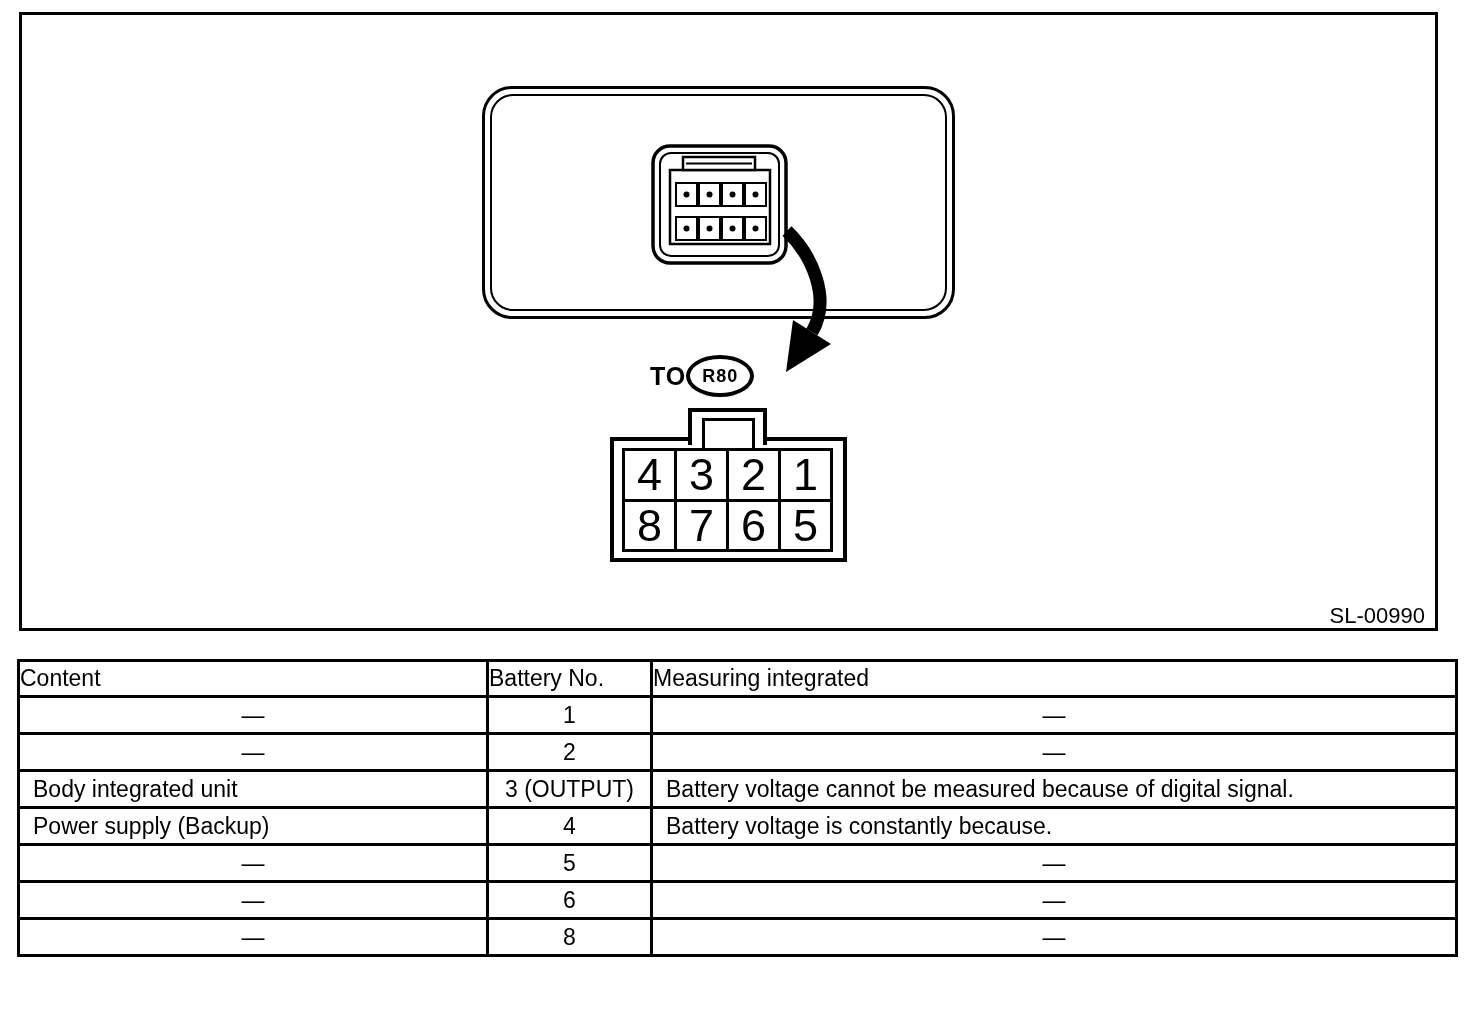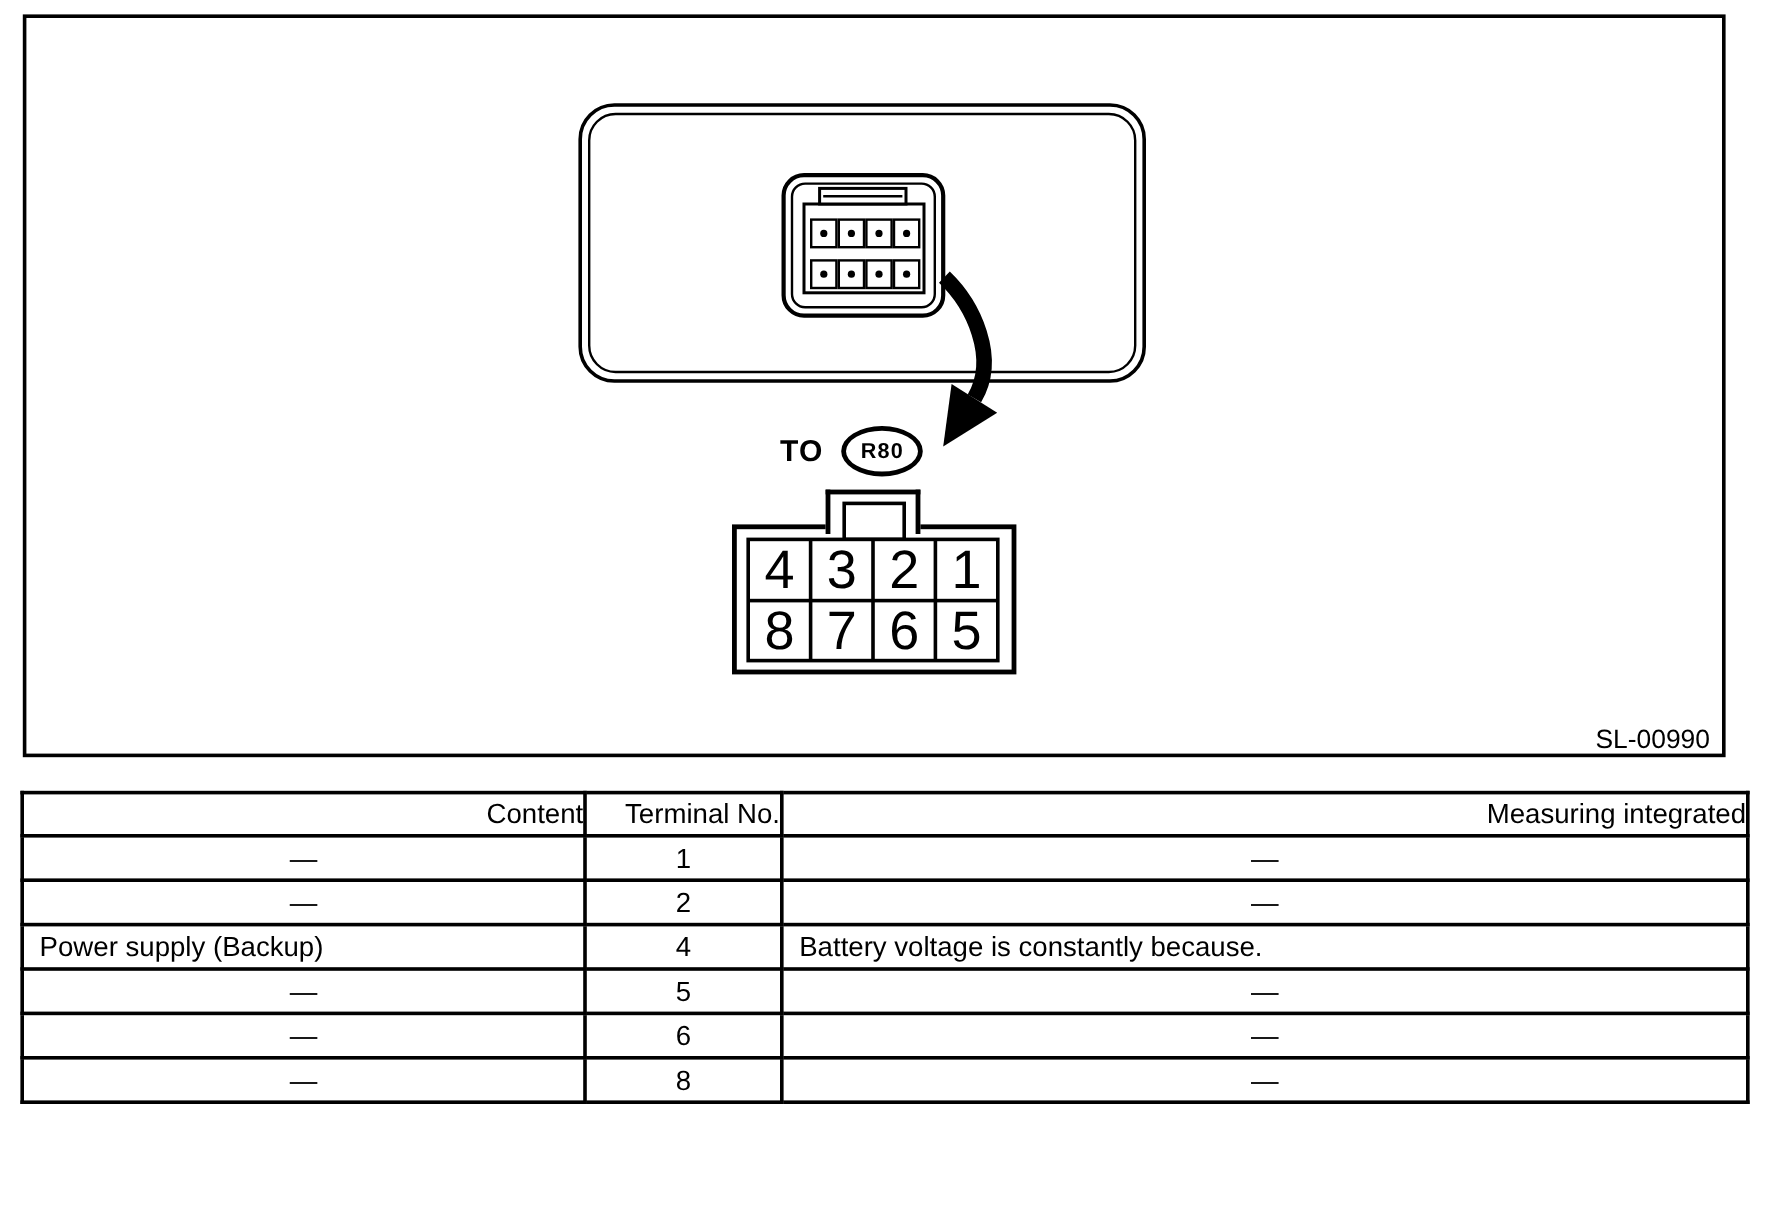--- a/index.html
+++ b/index.html
@@ -37,21 +37,21 @@
   
   .unit-conn-svg { left: 628px; top: 128px; }
 
   
   .arrow-svg { left: 732px; top: 207px; z-index: 3; }
 
   
   .to-row {
     left: 628px; top: 340px;
     height: 42px;
-    display: flex; align-items: center; gap: 15px;
+    display: flex; align-items: center; 
     z-index: 2;
   }
   .to-text { font-size: 25px; font-weight: bold; letter-spacing: 1px; }
   .ref-oval {
     width: 68px; height: 42px;
     border: 4px solid #000;
     border-radius: 50%;
     display: flex; align-items: center; justify-content: center;
     font-size: 18px; font-weight: bold; letter-spacing: 1px;
     background: #fff;
@@ -108,21 +108,21 @@
     border-collapse: collapse;
     table-layout: fixed;
     font-size: 23px;
   }
   .terminal-table th, .terminal-table td {
     border: 3px solid #000;
     font-weight: normal;
     overflow: hidden;
     white-space: nowrap;
   }
-  .terminal-table th { height: 36px; text-align: right; margin-top: 21px; }
+  .terminal-table th { height: 36px; text-align: left; margin-top: 21px; }
   .terminal-table td { height: 37px; }
   .col-content  { width: 469px; }
   .col-terminal { width: 164px; }
   .col-cond     { width: 805px; }
   td.c { text-align: center; }
   td.l { text-align: left; padding-left: 13px; }
 </style>
 </head>
 <body>
 
@@ -189,34 +189,39 @@
 
 <table class="terminal-table">
   <colgroup>
     <col class="col-content">
       <col class="col-terminal">
       <col class="col-cond">
   </colgroup>
   <thead>
     <tr>
       <th>Content</th>
-      <th>Terminal No.</th>
+      <th>Battery No.</th>
       <th>Measuring integrated</th>
     </tr>
   </thead>
   <tbody>
     <tr>
       <td class="c">—</td>
       <td class="c">1</td>
       <td class="c">—</td>
     </tr>
     <tr>
       <td class="c">—</td>
       <td class="c">2</td>
       <td class="c">—</td>
+    </tr>
+    <tr>
+      <td class="l">Body integrated unit</td>
+      <td class="c">3 (OUTPUT)</td>
+      <td class="l">Battery voltage cannot be measured because of digital signal.</td>
     </tr>
     <tr>
       <td class="l">Power supply (Backup)</td>
       <td class="c">4</td>
       <td class="l">Battery voltage is constantly because.</td>
     </tr>
     <tr>
       <td class="c">—</td>
       <td class="c">5</td>
       <td class="c">—</td>

